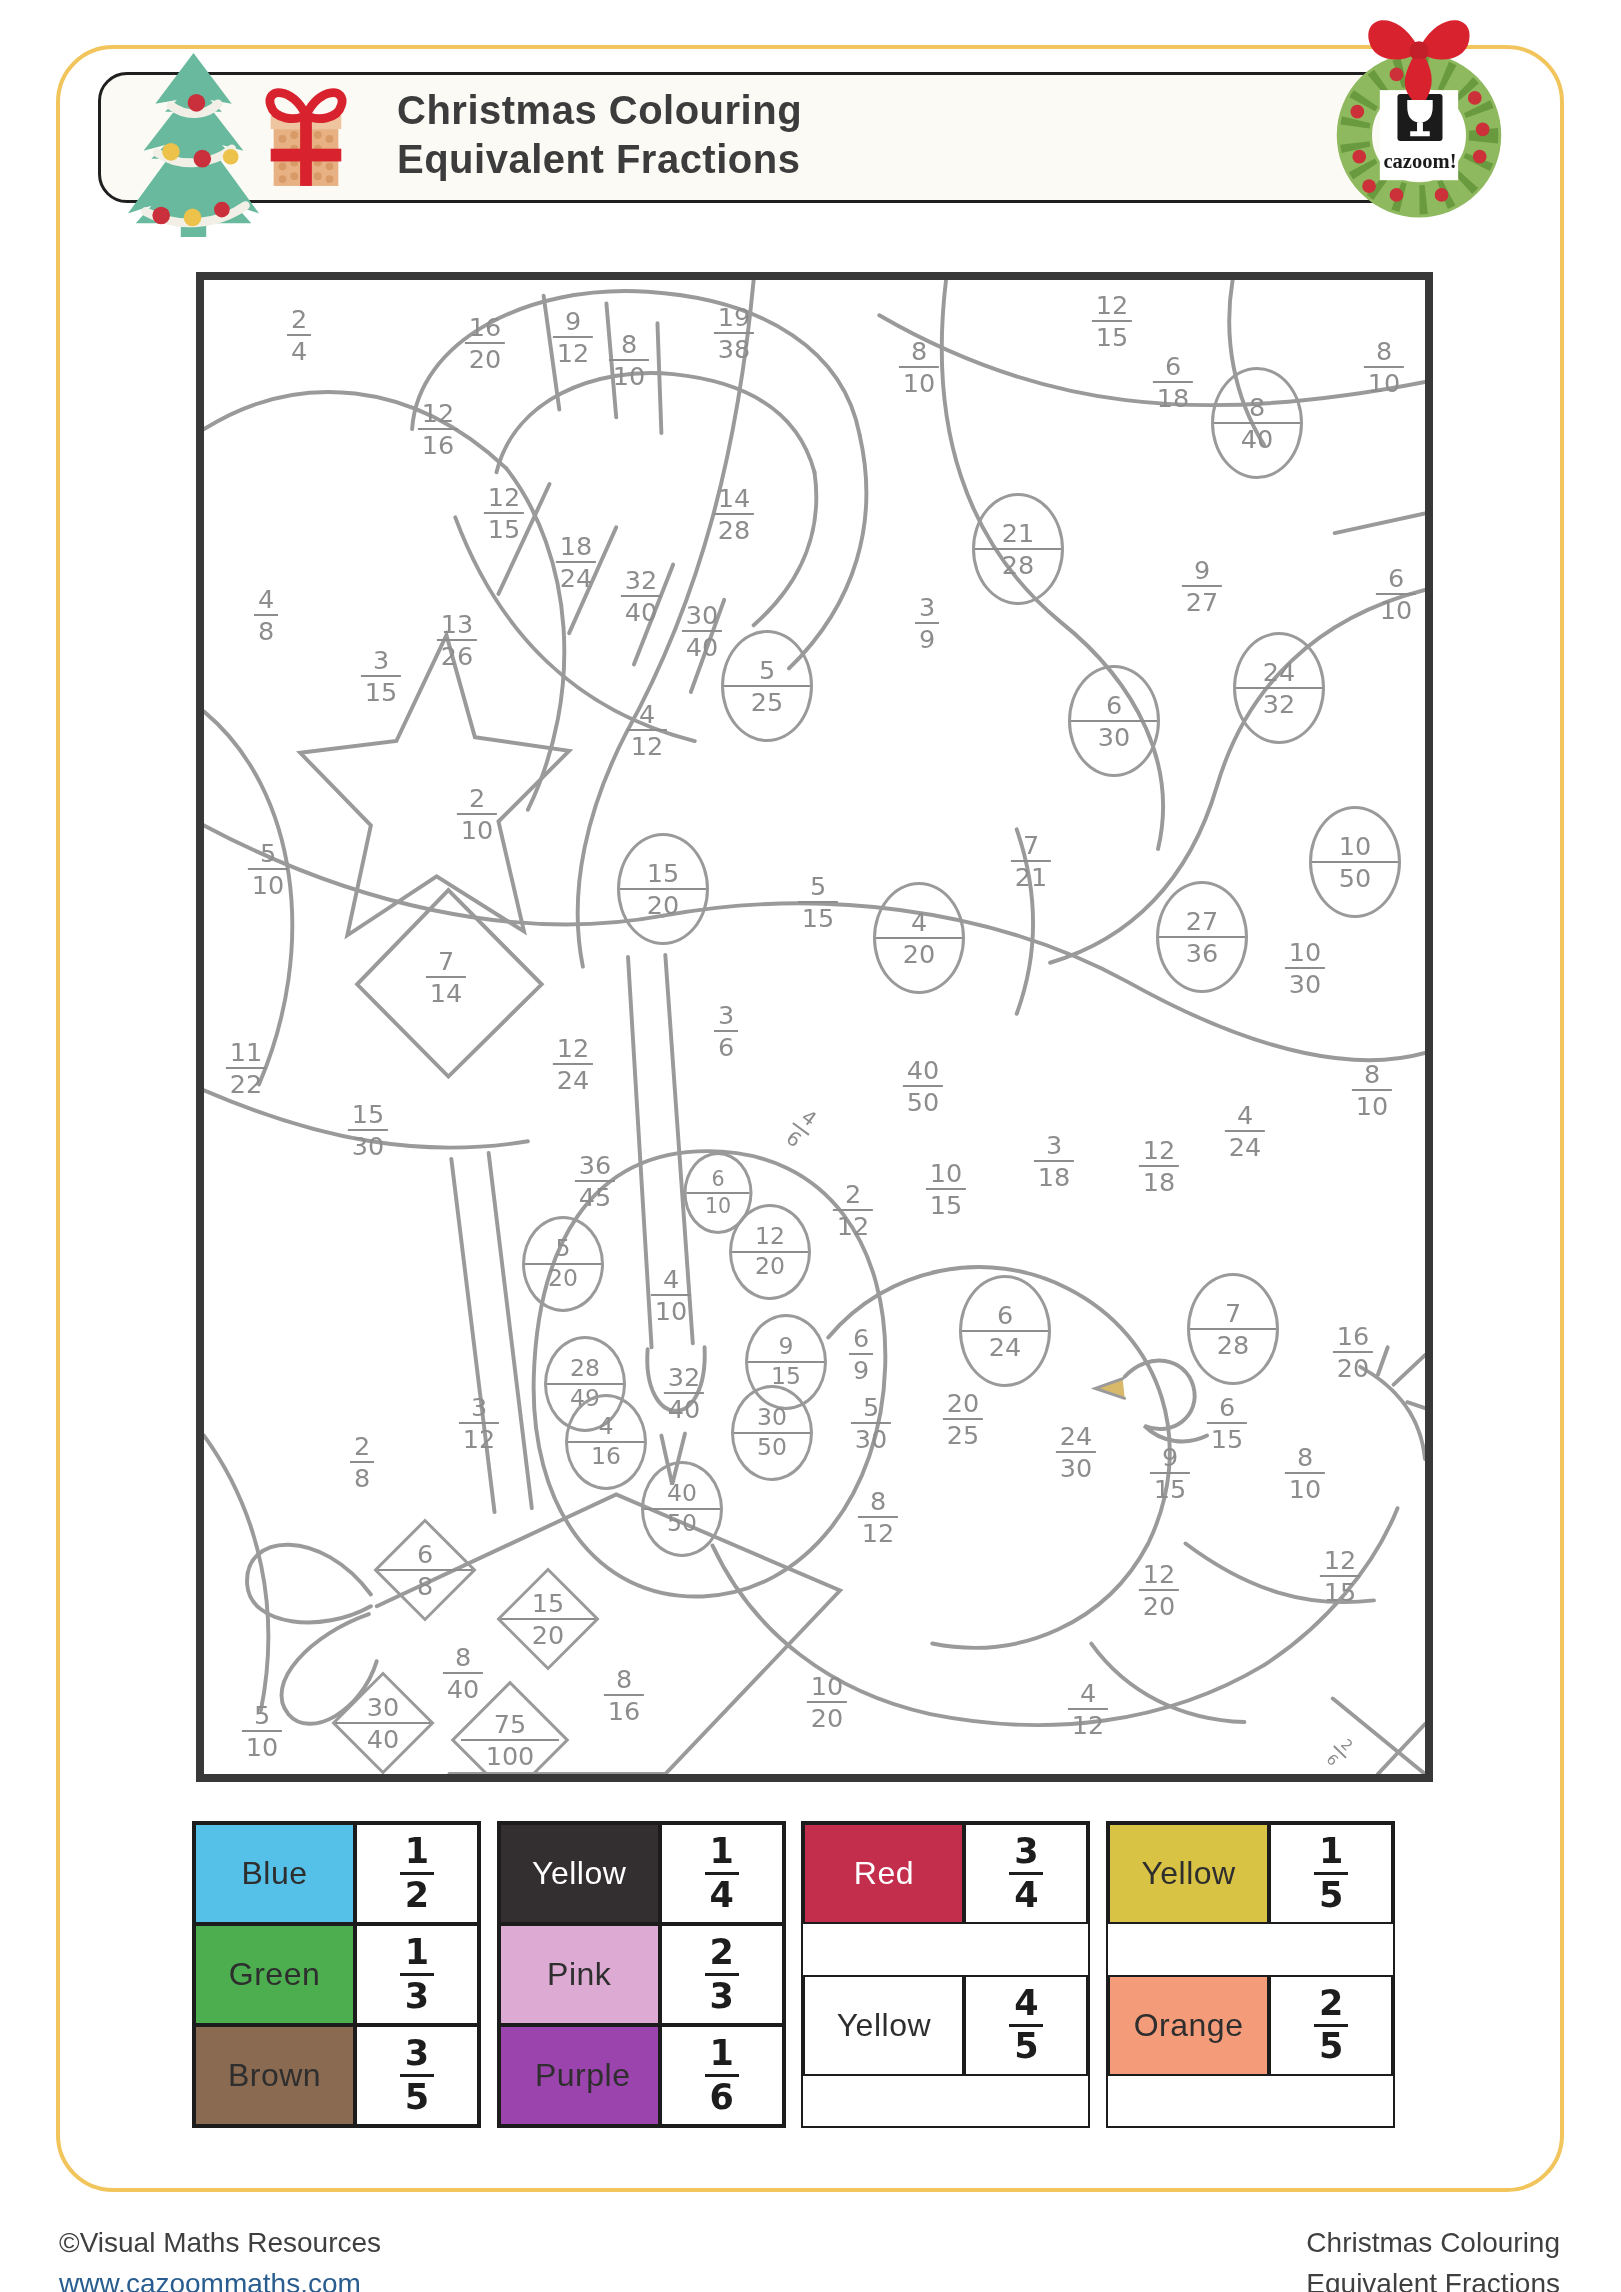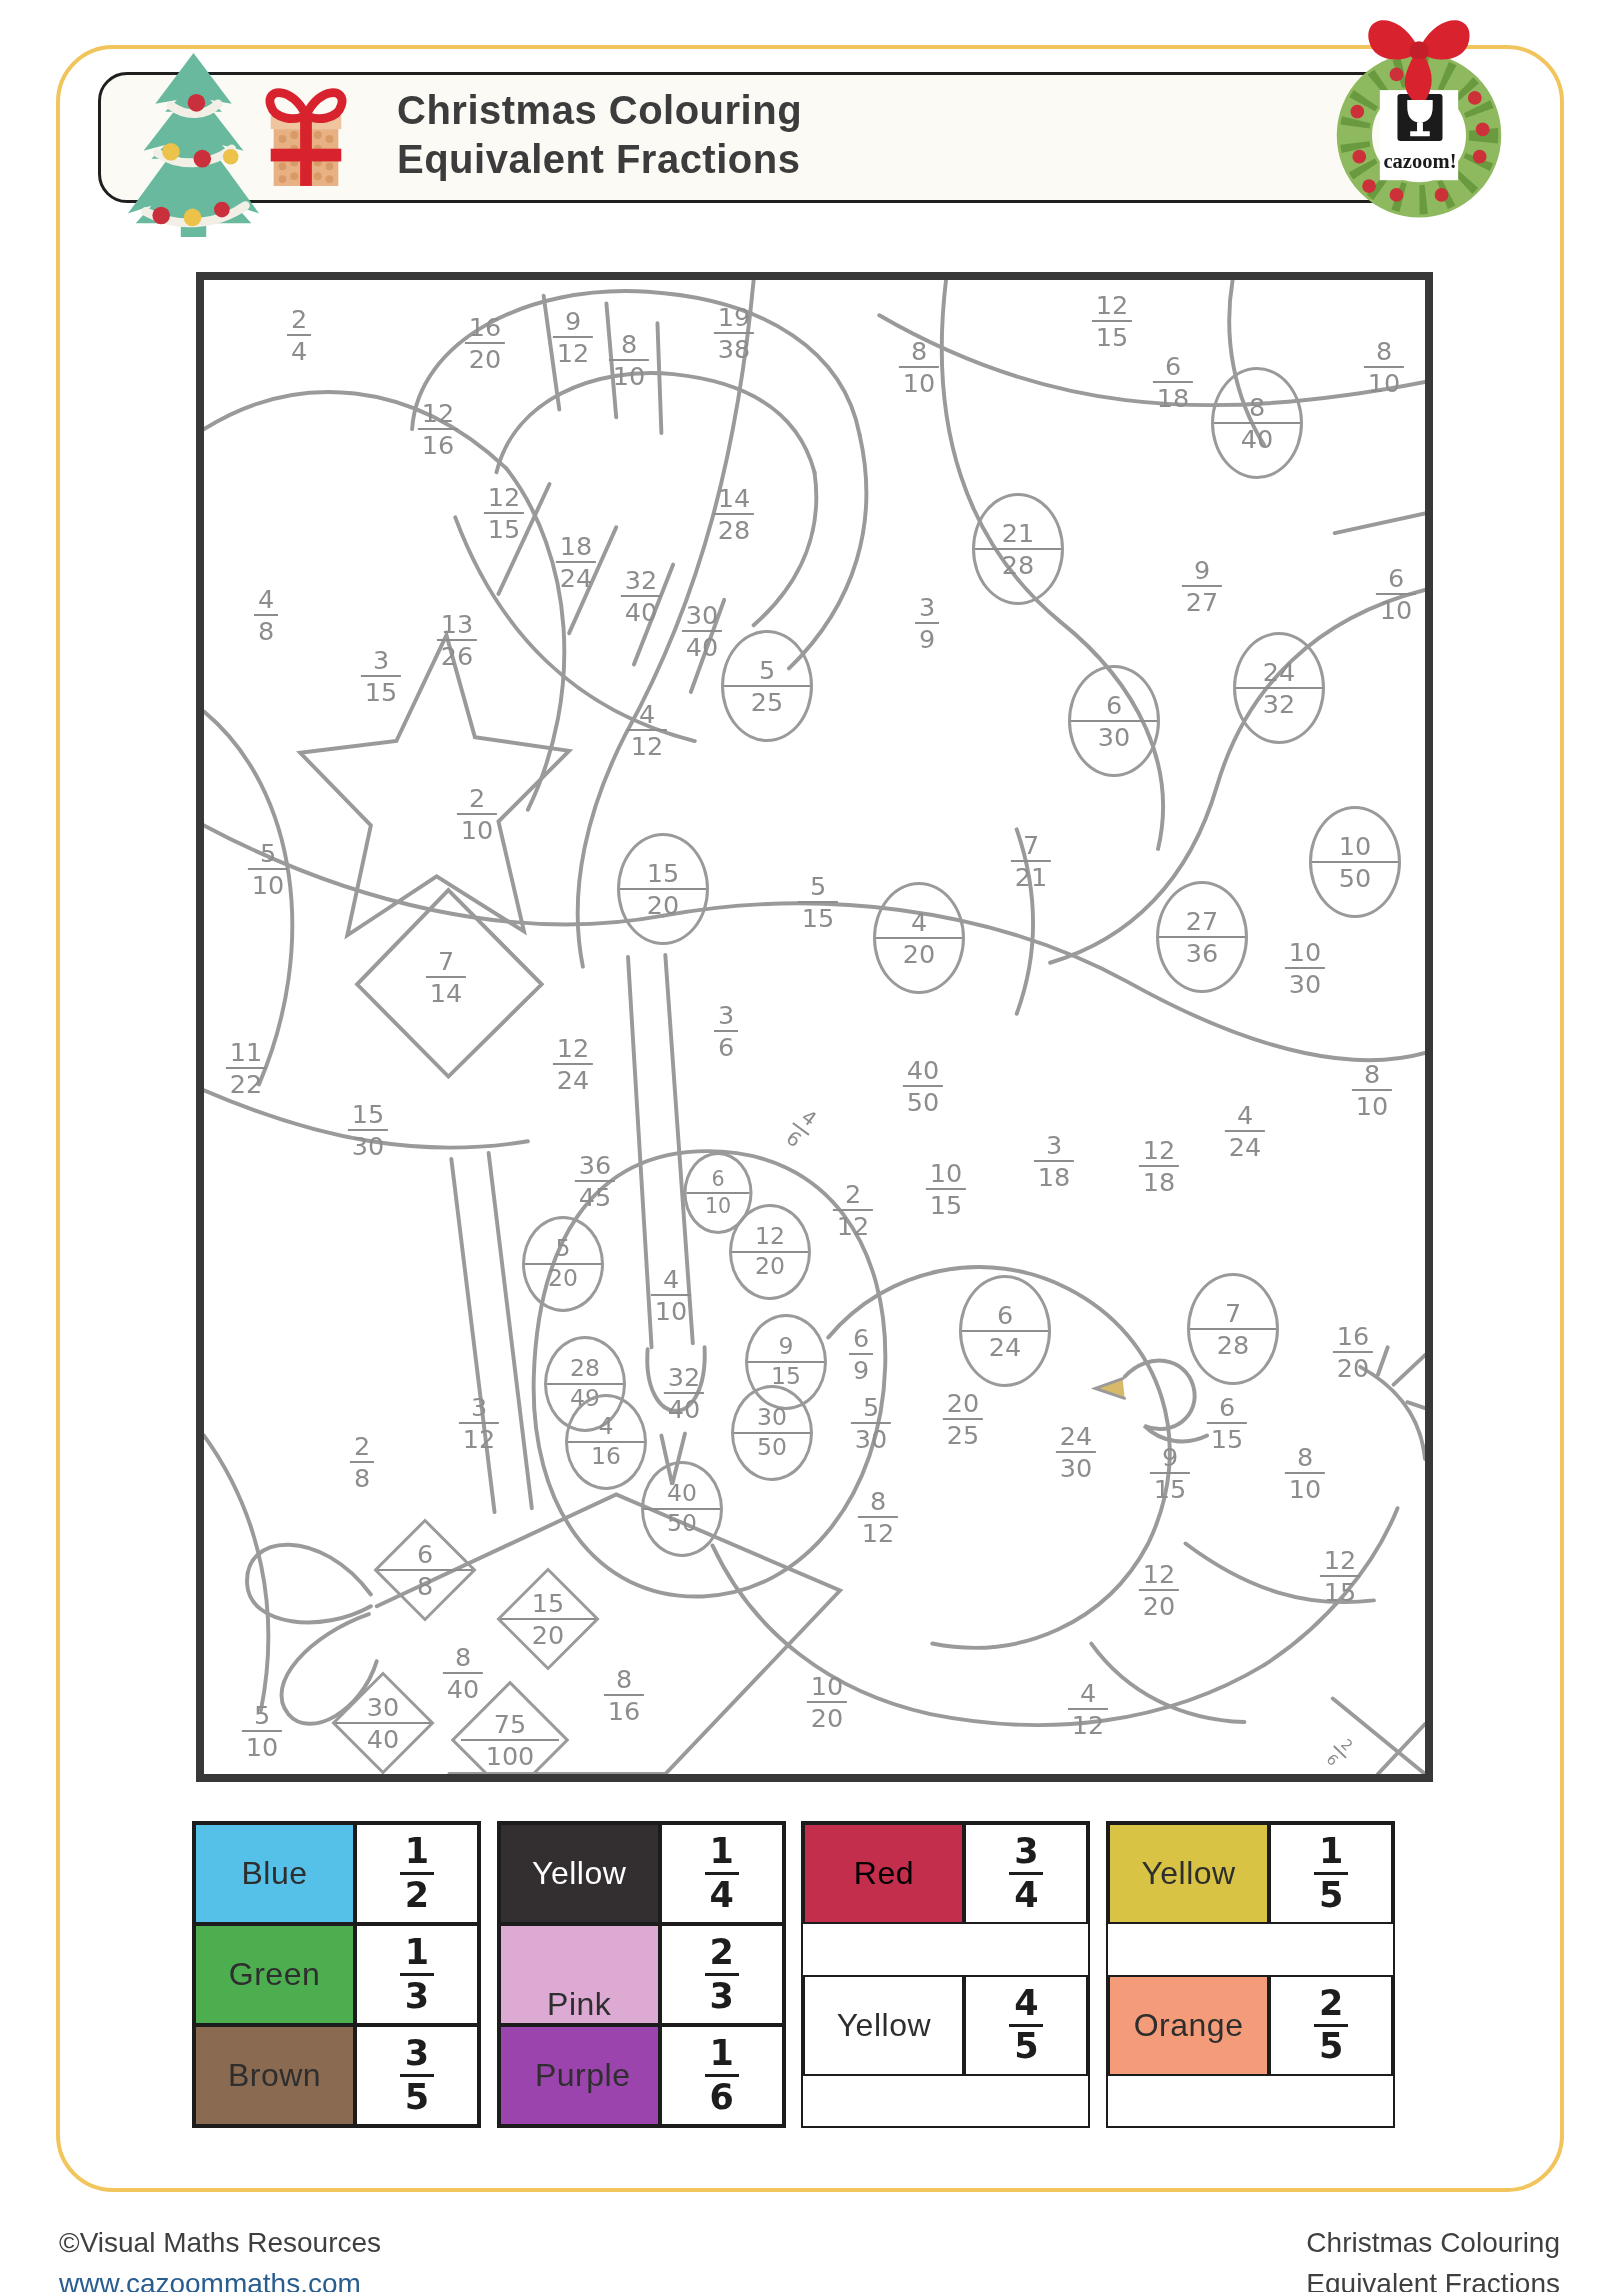--- a/index.html
+++ b/index.html
@@ -665,21 +665,21 @@
         <div class="key-cell" style="background: rgb(51, 46, 47);">
           <span class="key-name" style="color: rgb(255, 255, 255);">Yellow</span>
         </div>
         <div class="key-cell" style="background: rgb(255, 255, 255);">
           <span class="kfrac">
             <span>1</span>
             <span class="fbar"></span>
             <span>4</span>
           </span>
         </div>
-        <div class="key-cell" style="background: rgb(220, 170, 210); align-items: flex-end;">
+        <div class="key-cell" style="background: rgb(220, 170, 210);">
           <span class="key-name" style="color: rgb(46, 46, 46);">Pink</span>
         </div>
         <div class="key-cell" style="background: rgb(255, 255, 255);">
           <span class="kfrac">
             <span>2</span>
             <span class="fbar"></span>
             <span>3</span>
           </span>
         </div>
         <div class="key-cell" style="background: rgb(156, 68, 173);">
@@ -688,21 +688,21 @@
         <div class="key-cell" style="background: rgb(255, 255, 255);">
           <span class="kfrac">
             <span>1</span>
             <span class="fbar"></span>
             <span>6</span>
           </span>
         </div>
       </div>
       <div class="key-group">
         <div class="key-cell" style="background: rgb(195, 46, 77);">
-          <span class="key-name" style="color: #000000;">Red</span>
+          <span class="key-name" style="color: #ffffff;">Red</span>
         </div>
         <div class="key-cell" style="background: rgb(255, 255, 255);">
           <span class="kfrac">
             <span>3</span>
             <span class="fbar"></span>
             <span>4</span>
           </span>
         </div>
         <div class="key-cell" style="background: rgb(255, 255, 255);">
           <span class="key-name" style="color: rgb(46, 46, 46);">Yellow</span>

